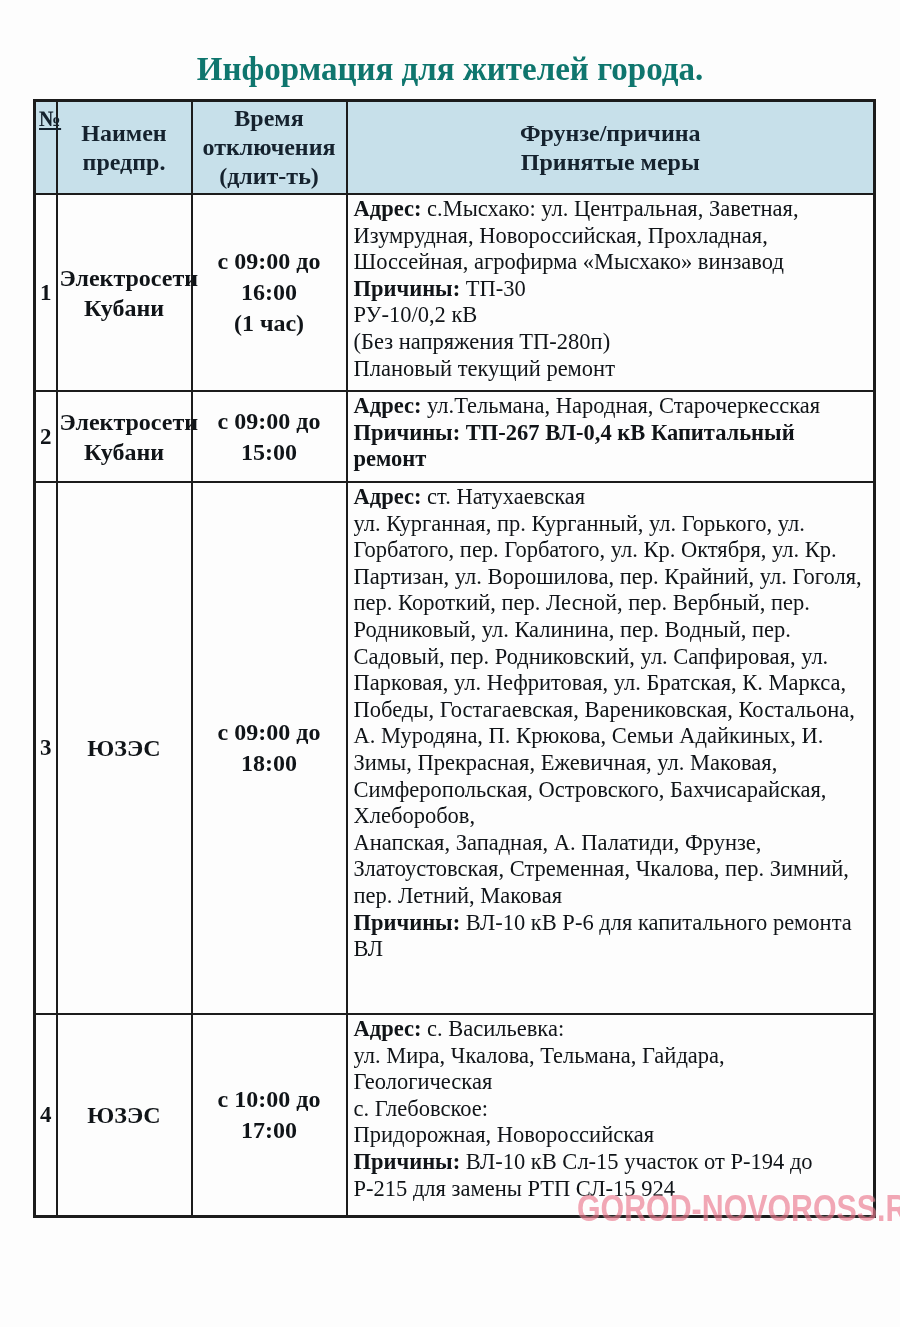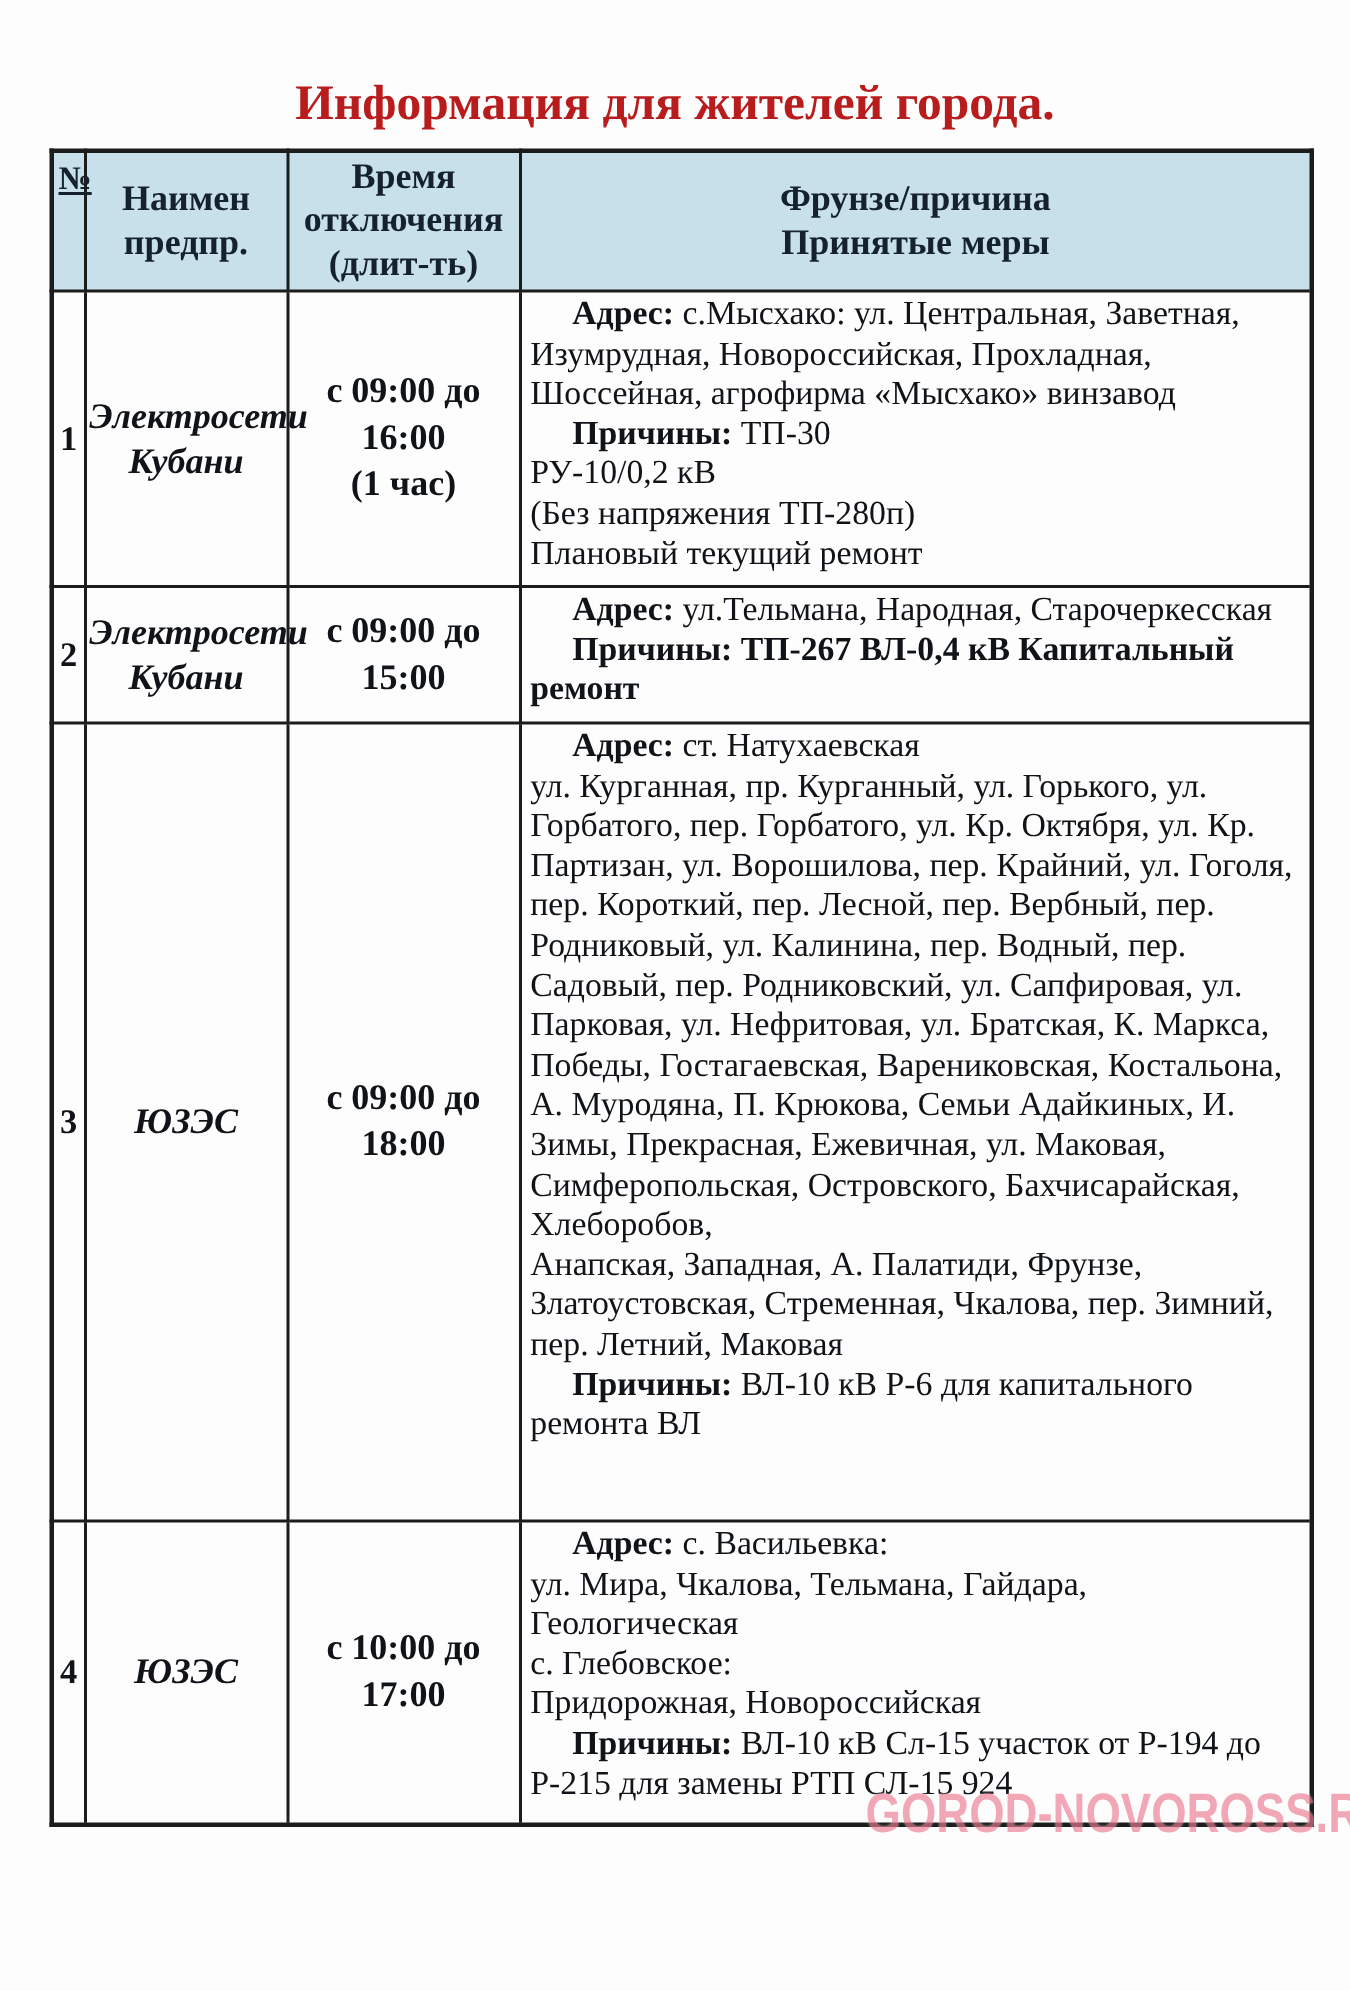--- a/index.html
+++ b/index.html
@@ -16,21 +16,21 @@
     color:var(--ink);
     position:relative;
     overflow:hidden;
   }
   .page-title{
     margin:46px 10px 6px 10px;
     text-align:center;
     font-weight:bold;
     font-size:33px;
     line-height:47px;
-    color:#b91c1c;
+    color:#0f766e;
   }
   table.outage{
     border-collapse:collapse;
     table-layout:fixed;
     margin-left:33px;
     width:840px;
     border:3px solid var(--border);
   }
   table.outage th, table.outage td{
     border:2px solid var(--border);
@@ -66,40 +66,39 @@
     padding:0;
   }
   td.c-company{
     font-weight:bold;
     font-size:24px;
     line-height:30px;
     text-align:center;
     vertical-align:middle;
     white-space:pre-line;
     padding:0 2px;
-    font-style:italic;
   }
   td.c-time{
     font-weight:bold;
     font-size:24px;
     line-height:31px;
     text-align:center;
     vertical-align:middle;
     white-space:pre-line;
     padding:0 4px;
     margin-top:10px;
   }
   td.c-address{
     font-size:22.5px;
     line-height:26.6px;
     vertical-align:top;
     padding:1px 4px 2px 6px;
   }
   .detail-line{white-space:pre-line;}
-  .detail-line b{font-weight:bold;margin-left:28px;}
+  .detail-line b{font-weight:bold;}
   .detail-line.bold{font-weight:bold;}
   .watermark{
     position:absolute;
     top:1188px;
     left:577px;
     font-family:"Liberation Sans","DejaVu Sans",sans-serif;
     font-weight:bold;
     font-size:37px;
     letter-spacing:0px;
     transform:scaleX(0.82);

